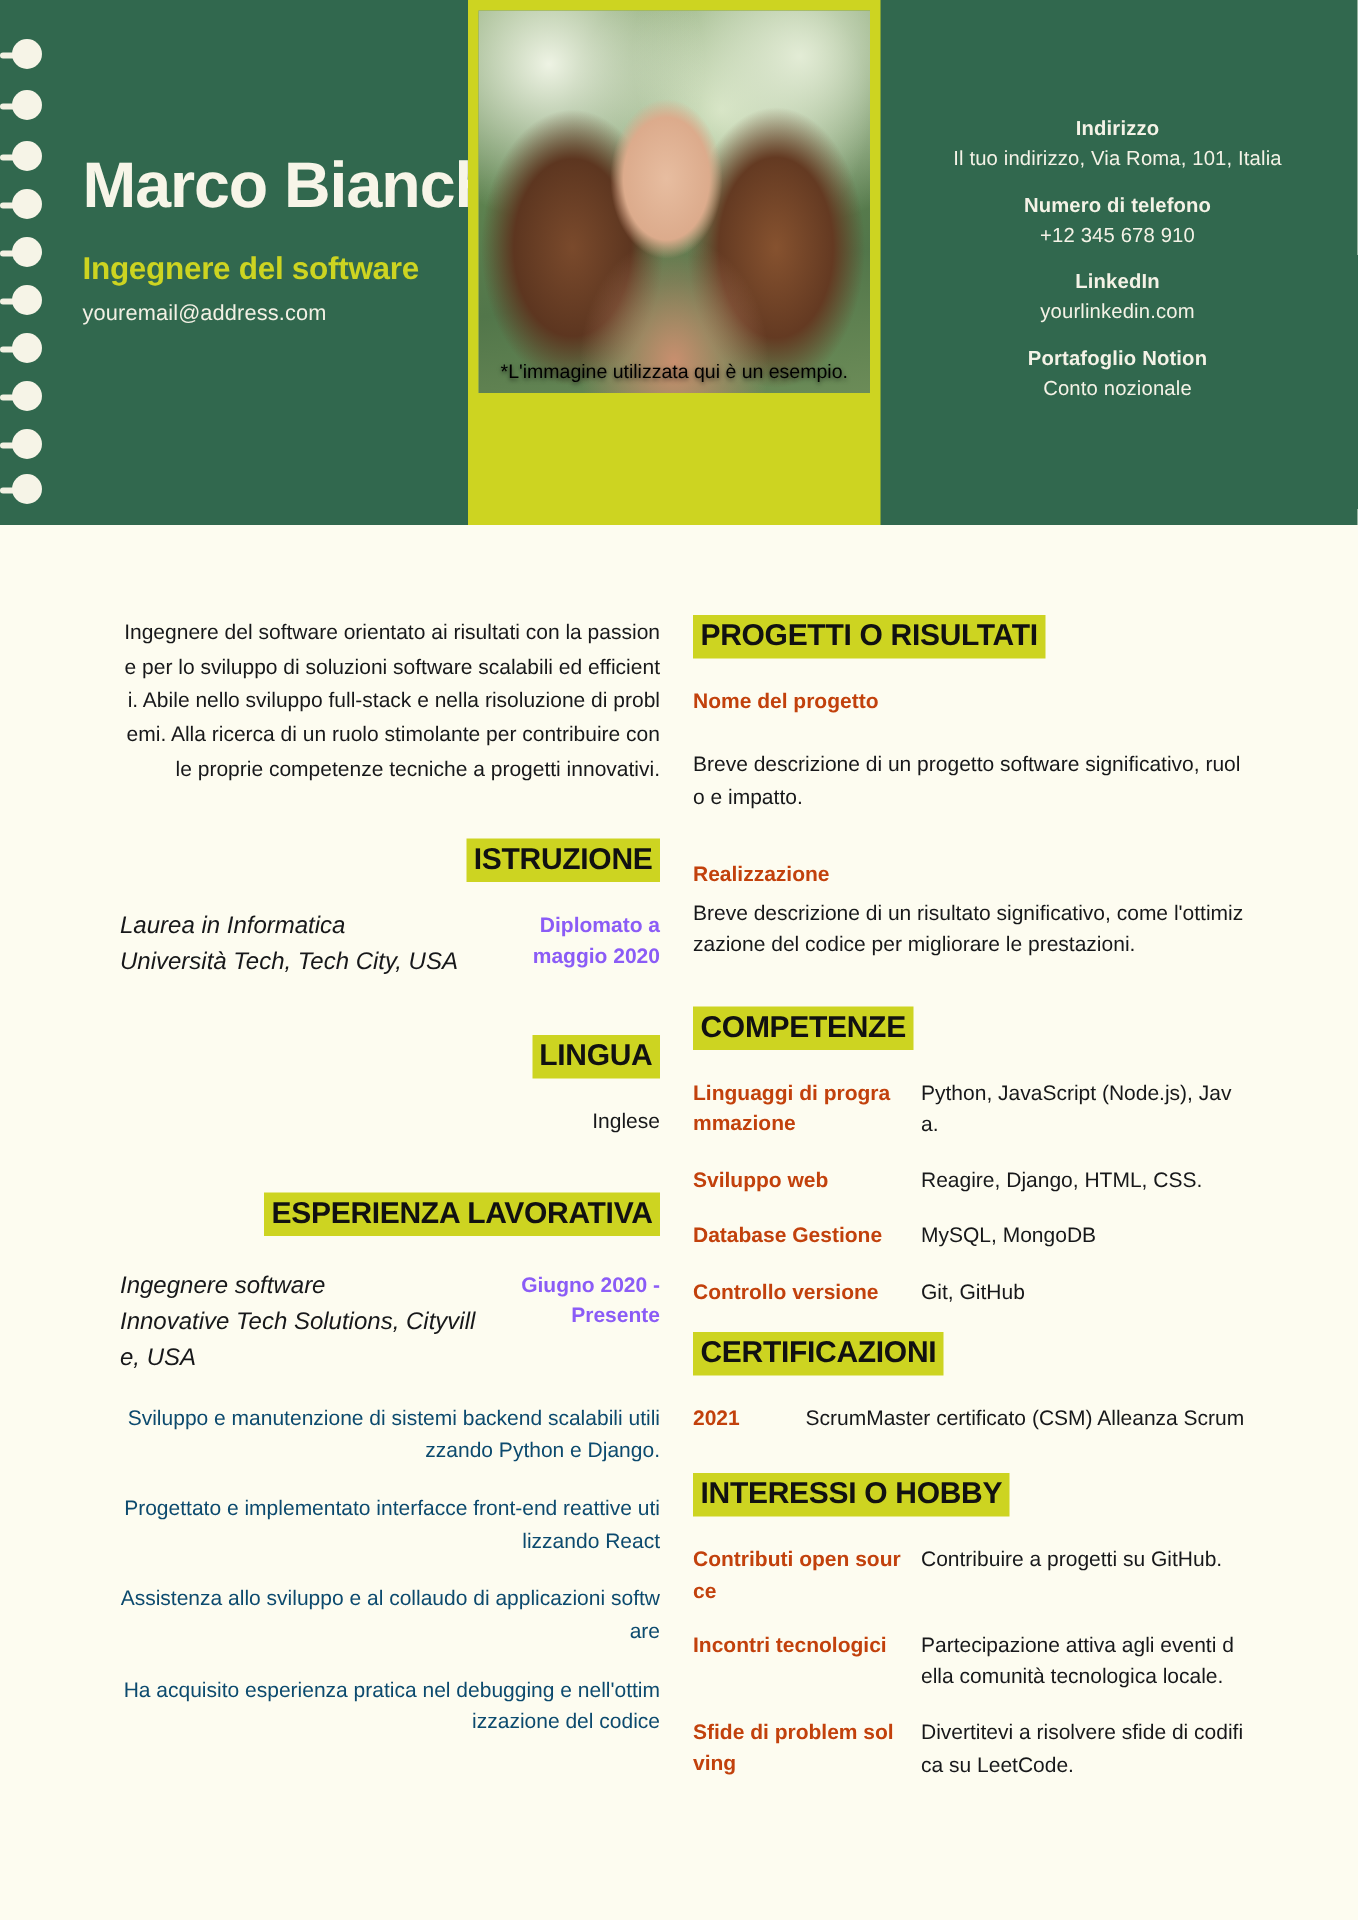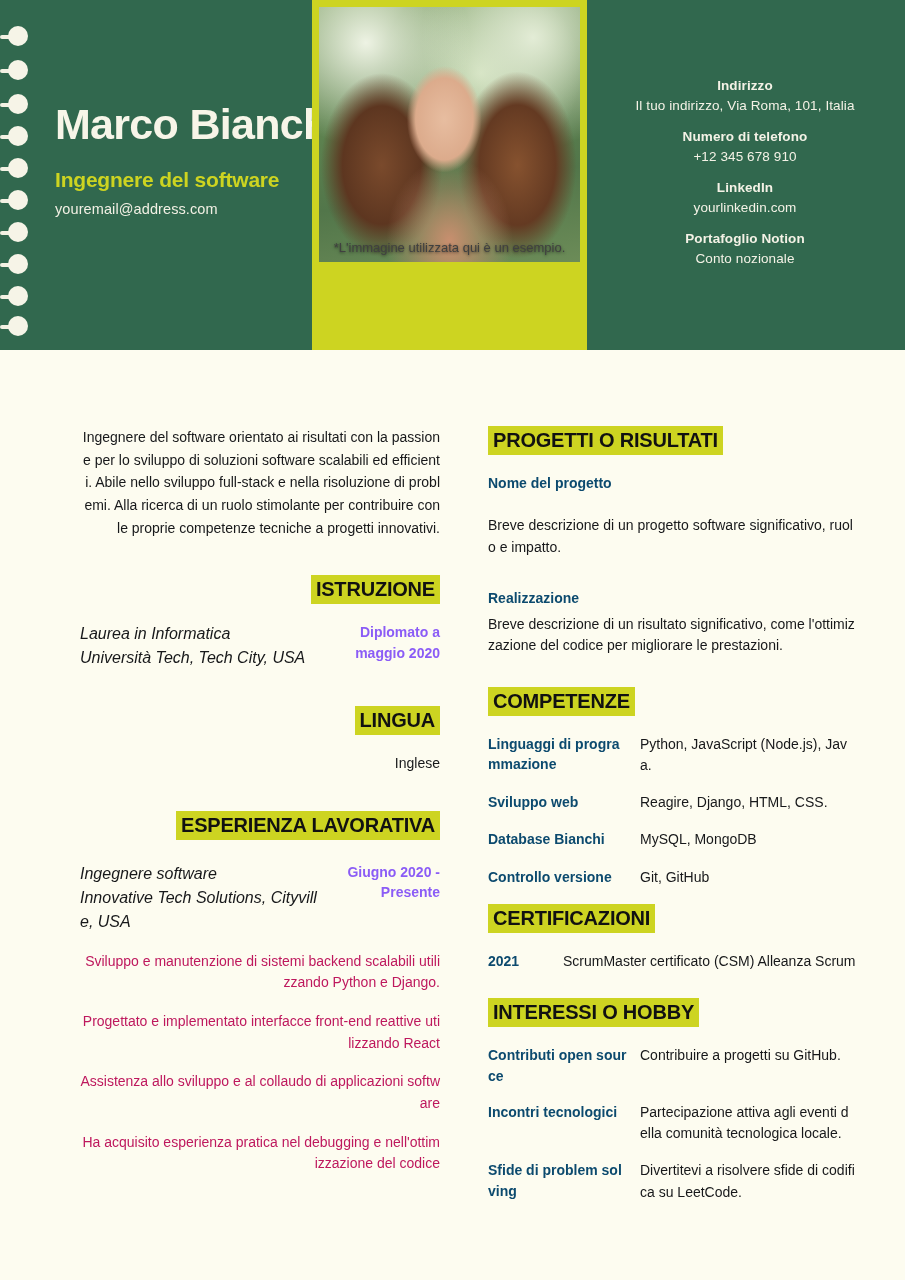--- a/index.html
+++ b/index.html
@@ -124,21 +124,21 @@
       radial-gradient(circle at 62% 26%, #cfe0bb 0%, rgba(207,224,187,0) 40%),
       linear-gradient(170deg, #7e9f66 0%, #5f8450 38%, #52764a 68%, #6c8c58 100%);
   }
   .photo-caption {
     position: absolute;
     left: 0;
     right: 0;
     bottom: 7px;
     text-align: center;
     font-size: 13px;
-    color: #404040;
+    color: #000000;
     text-shadow: 0 1px 3px rgba(0,0,0,.55);
     z-index: 2;
     margin-top: 40px;
   }
 
   
   .contact-col {
     position: absolute;
     left: 600px;
     top: 78px;
@@ -159,32 +159,31 @@
     letter-spacing: 0.1px;
   }
 
   
   .content {
     position: absolute;
     left: 0;
     top: 350px;
     width: 905px;
     height: 744px;
-    margin-top: 16px;
   }
   .col-left {
     position: absolute;
     left: 80px;
     top: 60px;
     width: 360px;
     text-align: right;
   }
   .col-right {
     position: absolute;
-    left: 488px;
+    left: 462px;
     top: 60px;
     width: 368px;
     text-align: left;
   }
 
   .sec-title {
     display: inline-block;
     background: #cdd421;
     color: #111;
     font-size: 20px;
@@ -195,21 +194,21 @@
   }
 
   .summary {
     font-size: 14px;
     line-height: 1.62;
     color: #17181a;
     word-break: break-all;
   }
 
   .sub-green {
-    color: #0c4a6e;
+    color: #c2410c;
     font-weight: 700;
     font-size: 14px;
     line-height: 1.45;
     word-break: break-all;
   }
   .body-text {
     font-size: 14px;
     line-height: 1.52;
     color: #17181a;
     word-break: break-all;
@@ -250,21 +249,21 @@
     flex: 0 0 100px;
     font-size: 14px;
     line-height: 1.45;
     font-weight: 700;
     color: #8b5cf6;
     text-align: right;
   }
   .bullet {
     font-size: 14px;
     line-height: 1.55;
-    color: #be185d;
+    color: #0c4a6e;
     text-align: right;
     margin-top: 17px;
     word-break: break-all;
   }
   .mt6  { margin-top: 6px; }
   .mt14 { margin-top: 14px; }
   .mt18 { margin-top: 18px; }
   .mt22 { margin-top: 22px; }
   .mt26 { margin-top: 26px; }
   .mt30 { margin-top: 30px; }
@@ -408,21 +407,21 @@
       <div class="mt18">
         <div class="kv-row">
           <div class="kv-key sub-green">Linguaggi di programmazione</div>
           <div class="kv-val body-text">Python, JavaScript (Node.js), Java.</div>
         </div>
         <div class="kv-row">
           <div class="kv-key sub-green">Sviluppo web</div>
           <div class="kv-val body-text">Reagire, Django, HTML, CSS.</div>
         </div>
         <div class="kv-row">
-          <div class="kv-key sub-green">Database Bianchi</div>
+          <div class="kv-key sub-green">Database Gestione</div>
           <div class="kv-val body-text">MySQL, MongoDB</div>
         </div>
         <div class="kv-row">
           <div class="kv-key sub-green">Controllo versione</div>
           <div class="kv-val body-text">Git, GitHub</div>
         </div>
       </div>
     </div>
 
     <div class="mt14">

